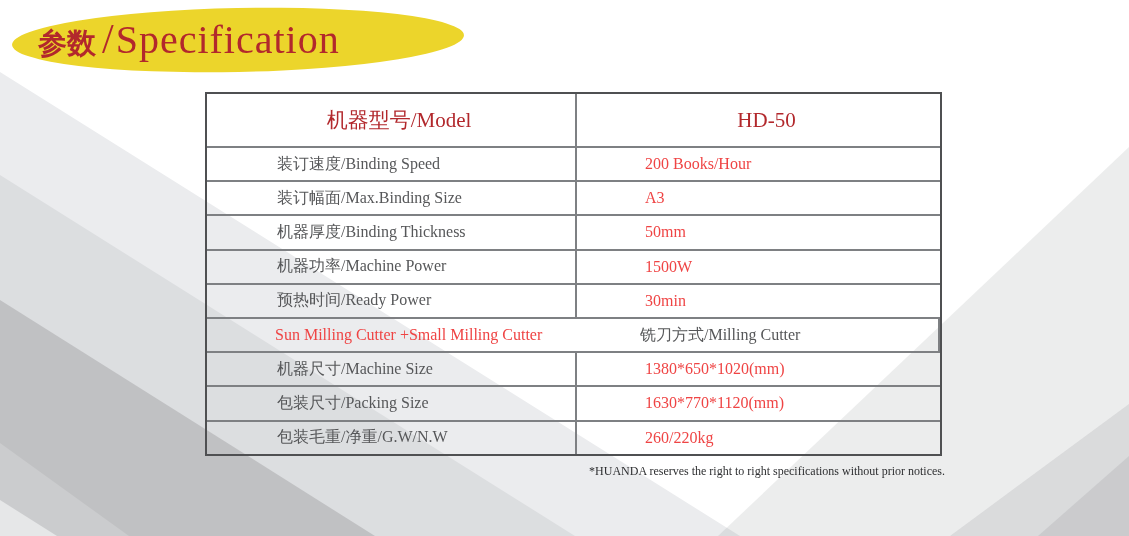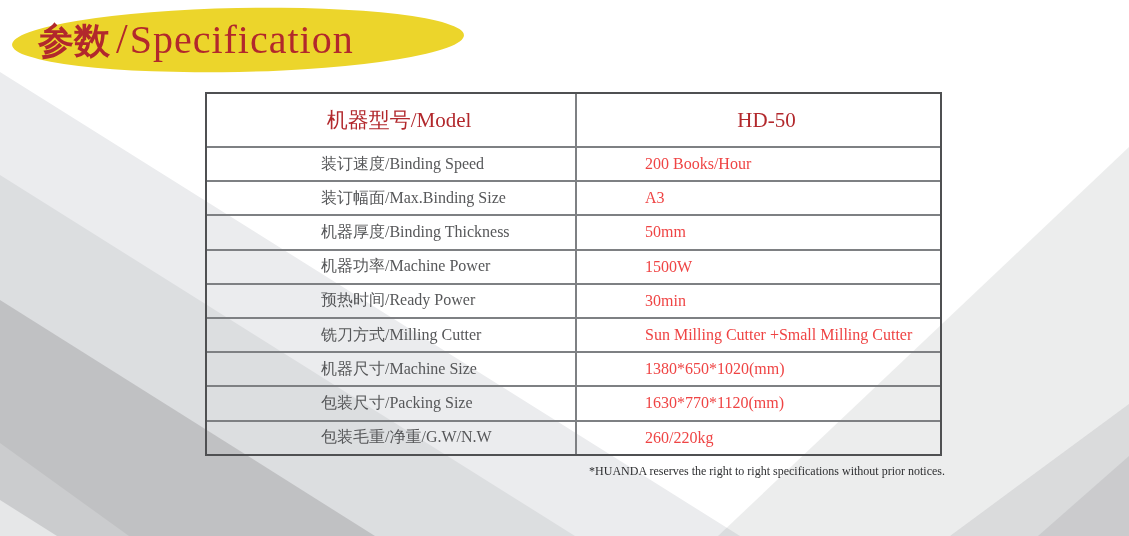--- a/index.html
+++ b/index.html
@@ -32,37 +32,37 @@
     background: var(--highlight-yellow, #ecd52b);
     border-radius: 50%;
     transform: rotate(-1.2deg);
   }
   .title-text {
     position: absolute; left: 26px; top: 0;
     white-space: nowrap;
     line-height: 62px;
     color: var(--accent-red, #b2282c);
   }
-  .t-cjk   { font-size: 36px; font-weight: bold; text-align: right; }
+  .t-cjk   { font-size: 29px; font-weight: bold; text-align: right; }
   .t-slash { font-size: 42px; margin: 0 2px 0 6px; }
   .t-en    { font-size: 40px; letter-spacing: 1px; }
 
   
   .spec-table {
     position: absolute; left: 205px; top: 92px; width: 737px;
     border: 2px solid var(--table-border-outer, #4f5052);
     background: transparent;
   }
   .t-row { display: flex; height: 34.2px; border-top: 2px solid var(--table-border-inner, #7e8083); }
   .t-row.t-header { height: 52px; border-top: none; }
   .t-cell { display: flex; align-items: center; overflow: hidden; }
   .t-label {
     width: 370px;
     border-right: 2px solid var(--table-border-inner, #7e8083);
-    padding-left: 114px;
+    padding-left: 70px;
     font-size: 16px;
     color: var(--label-gray, #565759);
   }
   .t-value { flex: 1; padding-left: 68px; font-size: 16px; color: #ef4444; }
   .t-header .t-cell {
     justify-content: center;
     padding-left: 16px;
     font-size: 21px;
     color: var(--accent-red, #b2282c);
   }
@@ -116,22 +116,22 @@
     </div>
     <div class="t-row">
       <div class="t-cell t-label">机器功率/Machine Power</div>
       <div class="t-cell t-value">1500W</div>
     </div>
     <div class="t-row">
       <div class="t-cell t-label">预热时间/Ready Power</div>
       <div class="t-cell t-value">30min</div>
     </div>
     <div class="t-row">
+      <div class="t-cell t-value">Sun Milling Cutter +Small Milling Cutter</div>
       <div class="t-cell t-label">铣刀方式/Milling Cutter</div>
-      <div class="t-cell t-value">Sun Milling Cutter +Small Milling Cutter</div>
     </div>
     <div class="t-row">
       <div class="t-cell t-label">机器尺寸/Machine Size</div>
       <div class="t-cell t-value">1380*650*1020(mm)</div>
     </div>
     <div class="t-row">
       <div class="t-cell t-label">包装尺寸/Packing Size</div>
       <div class="t-cell t-value">1630*770*1120(mm)</div>
     </div>
     <div class="t-row">

